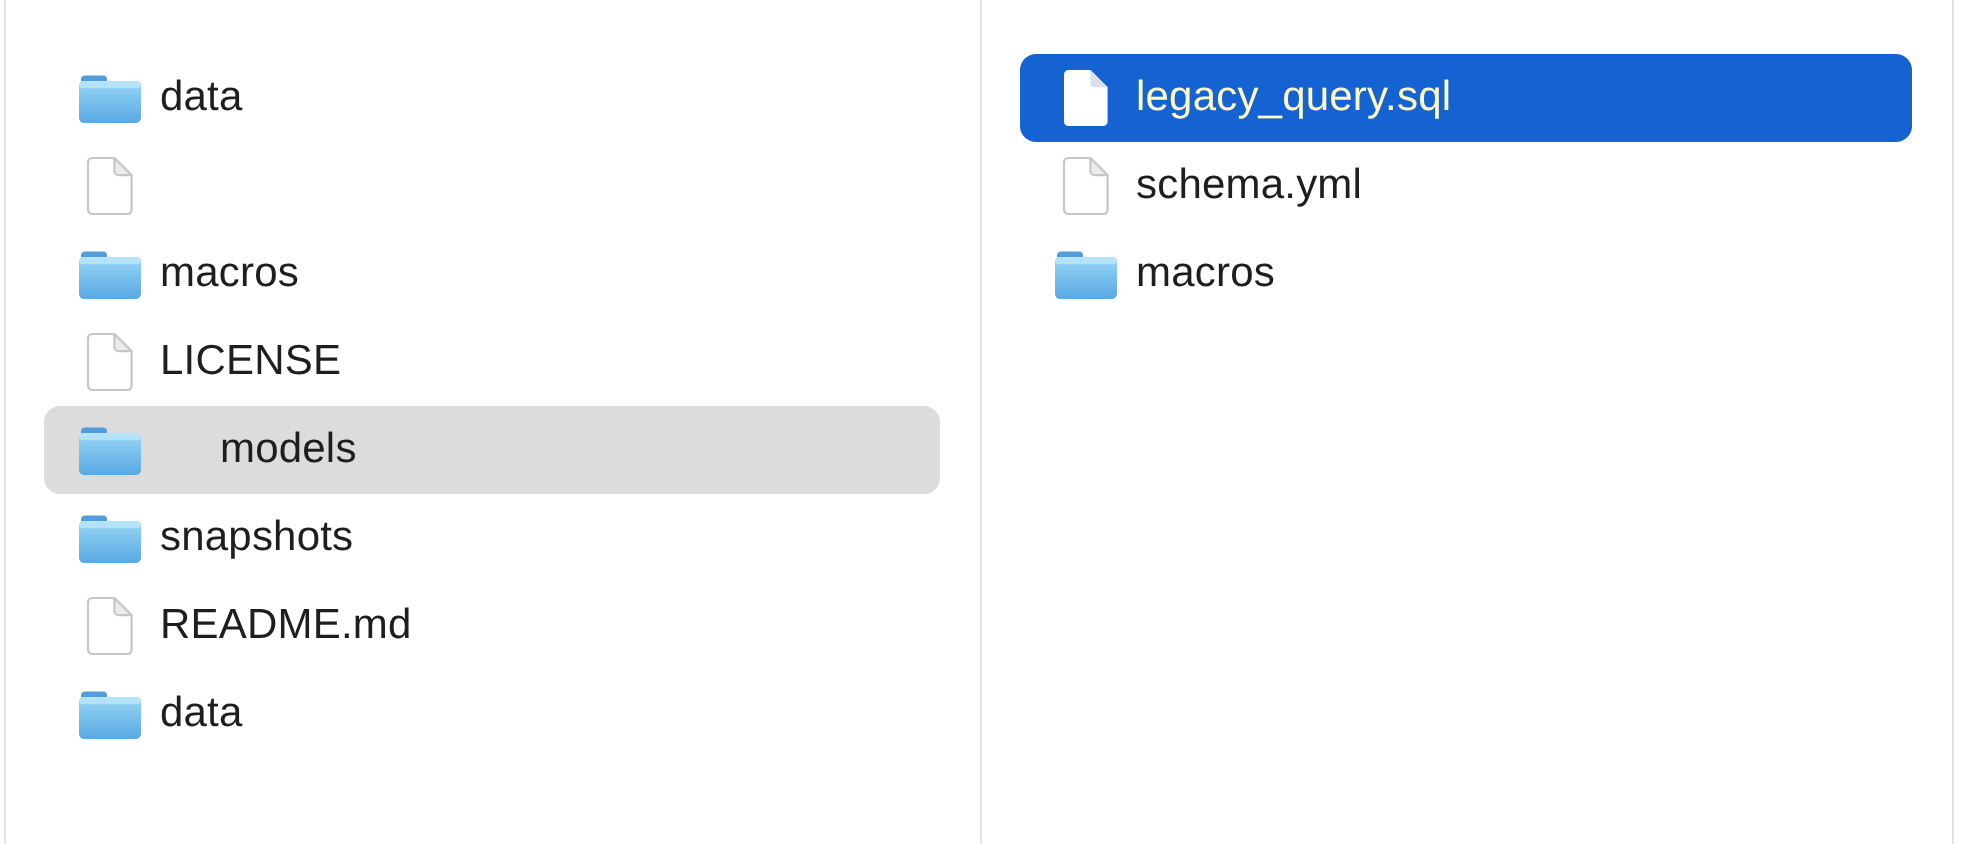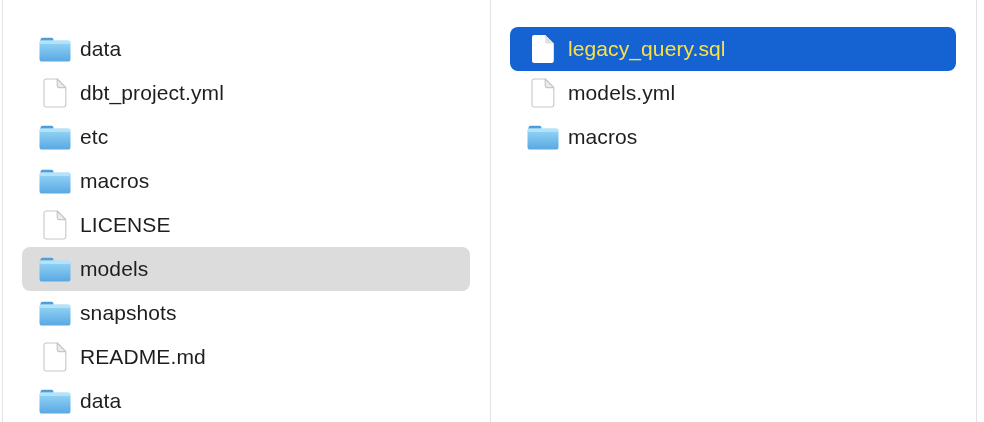--- a/index.html
+++ b/index.html
@@ -23,35 +23,35 @@
   .col-left  { width:488px; margin-left:3px; border-right:1px solid #e2e2e2; }
   .col-right { width:486px; border-right:1px solid #e2e2e2; }
   .col-stub  { flex:1; }
   .row {
     height:44px;
     margin:0 20px 0 19px;
     border-radius:8px;
     display:flex;
     align-items:center;
   }
-  .row.sel-gray { background:#dcdcdc; }
+  .row.sel-gray { background:#dcdcdc;gap:30px; }
   .row.sel-blue { background:#1563d2; }
   .icon-slot {
     width:34px; height:32px;
     margin-left:16px; margin-right:8px;
     display:flex; align-items:center; justify-content:center;
     flex:none;
   }
   .label {
     font-size:21px;
     color:#1e1e20;
     white-space:nowrap;
     letter-spacing:0.1px;
   }
-  .row.sel-blue .label { color:#fde047; }
+  .row.sel-blue .label { color:#fef9c3; }
   .chev {
     margin-left:auto; margin-right:13px;
     display:flex; align-items:center;
     flex:none;
   }
   .defs-hidden { position:absolute; width:0; height:0; overflow:hidden; }
 </style>
 </head>
 <body>
 
@@ -99,36 +99,22 @@
           </svg>
         </span>
     </div>
 
     <div class="row">
       <span class="icon-slot">
           <svg width="24" height="30" viewBox="0 0 24 30">
             <use href="#icon-file"></use>
           </svg>
         </span>
-      <span class="label">dbt_project.yml</span>
-    </div>
-
-    <div class="row">
-      <span class="icon-slot">
-          <svg width="34" height="27" viewBox="0 0 34 27">
-            <use href="#icon-folder"></use>
-          </svg>
-        </span>
-      <span class="label">etc</span>
-      <span class="chev">
-          <svg width="11" height="18" viewBox="0 0 11 18">
-            <use href="#icon-chevron"></use>
-          </svg>
-        </span>
-    </div>
+    </div>
+
 
     <div class="row">
       <span class="icon-slot">
           <svg width="34" height="27" viewBox="0 0 34 27">
             <use href="#icon-folder"></use>
           </svg>
         </span>
       <span class="label">macros</span>
       <span class="chev">
           <svg width="11" height="18" viewBox="0 0 11 18">
@@ -209,21 +195,21 @@
         </span>
       <span class="label">legacy_query.sql</span>
     </div>
 
     <div class="row">
       <span class="icon-slot">
           <svg width="24" height="30" viewBox="0 0 24 30">
             <use href="#icon-file"></use>
           </svg>
         </span>
-      <span class="label">models.yml</span>
+      <span class="label">schema.yml</span>
     </div>
 
     <div class="row">
       <span class="icon-slot">
           <svg width="34" height="27" viewBox="0 0 34 27">
             <use href="#icon-folder"></use>
           </svg>
         </span>
       <span class="label">macros</span>
       <span class="chev">

